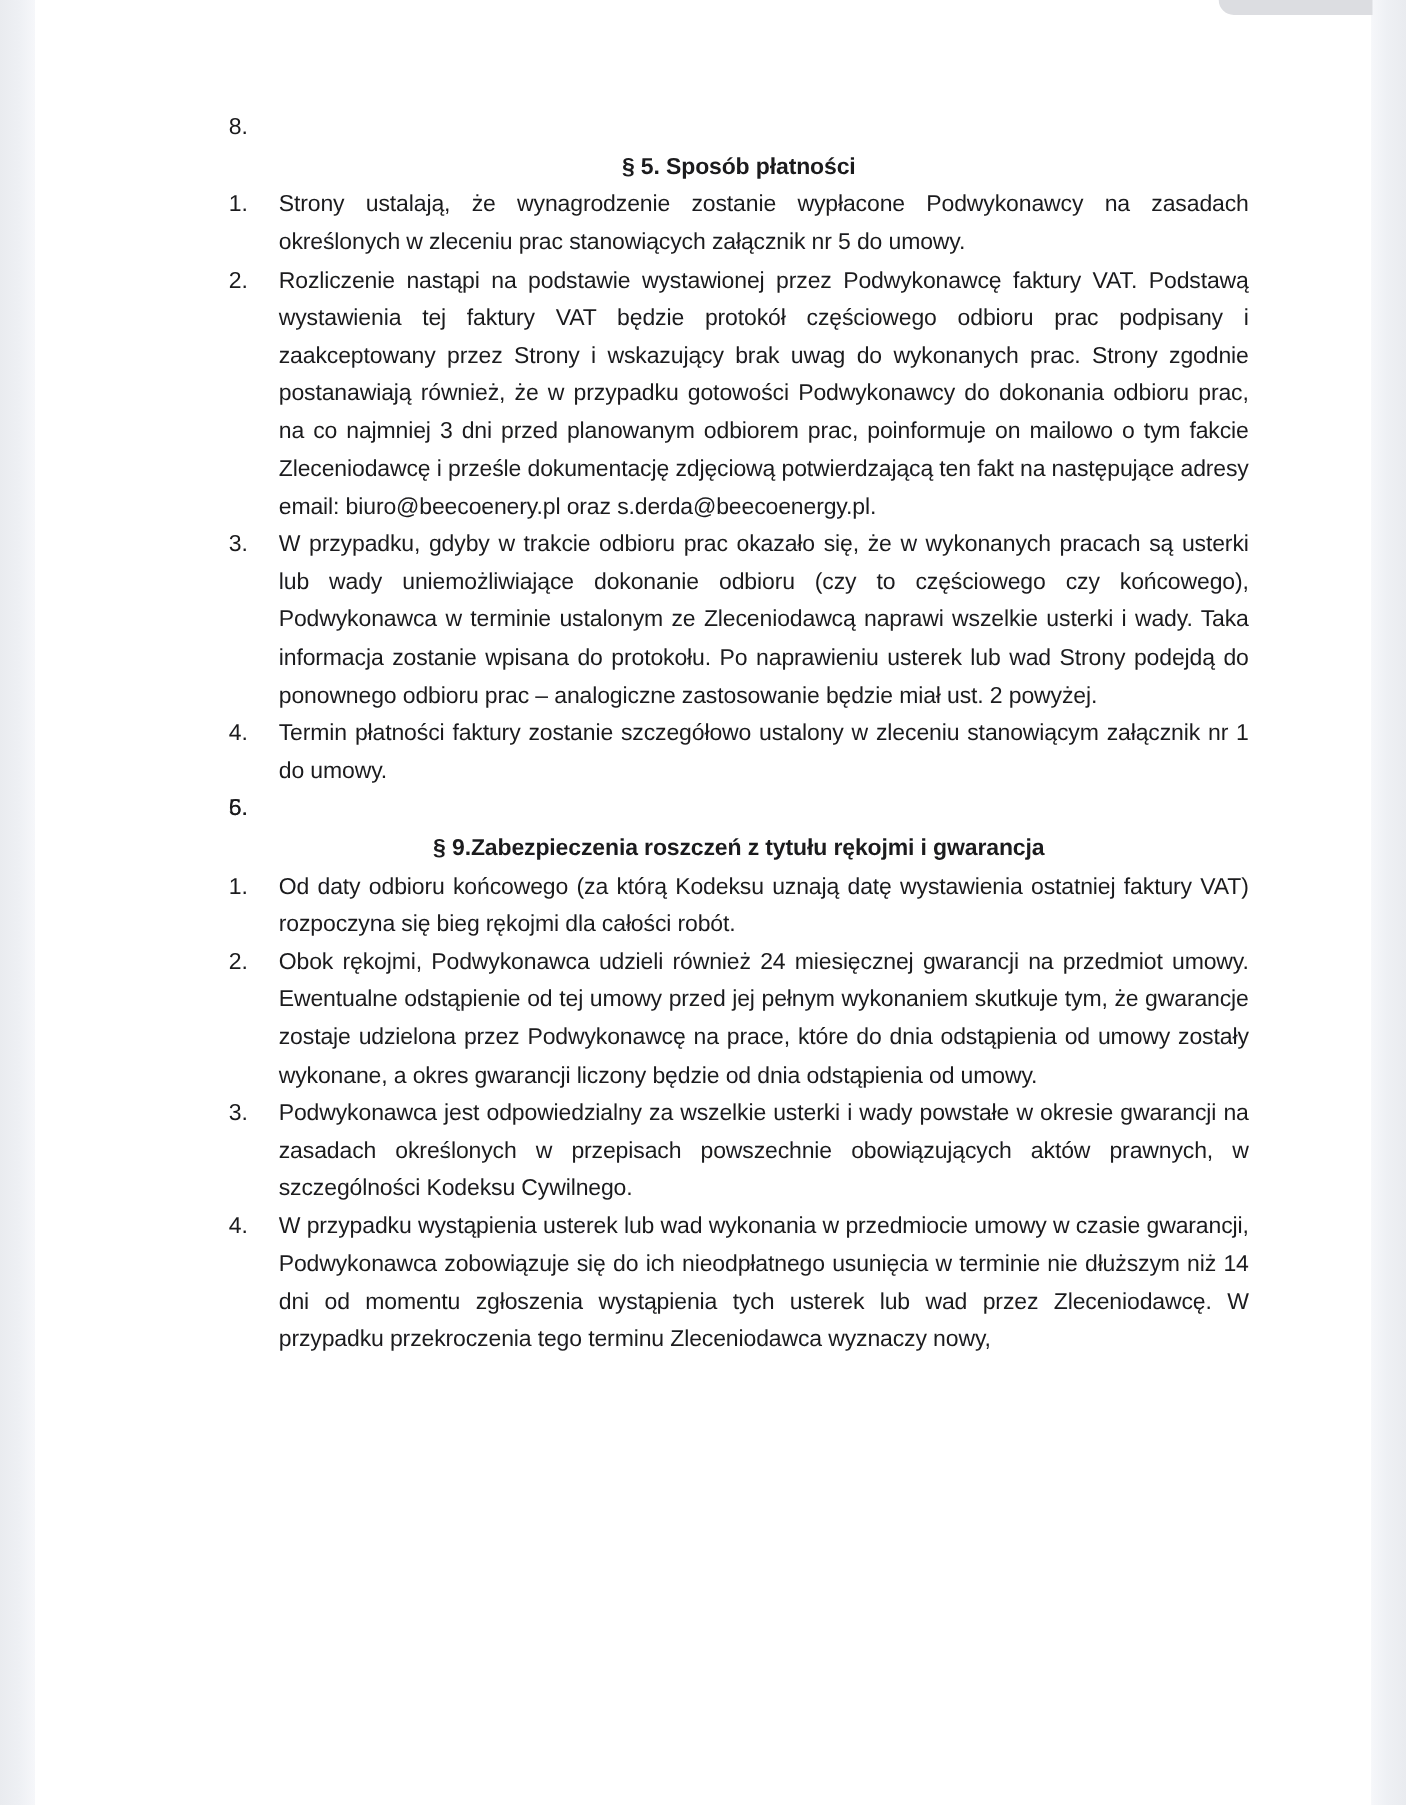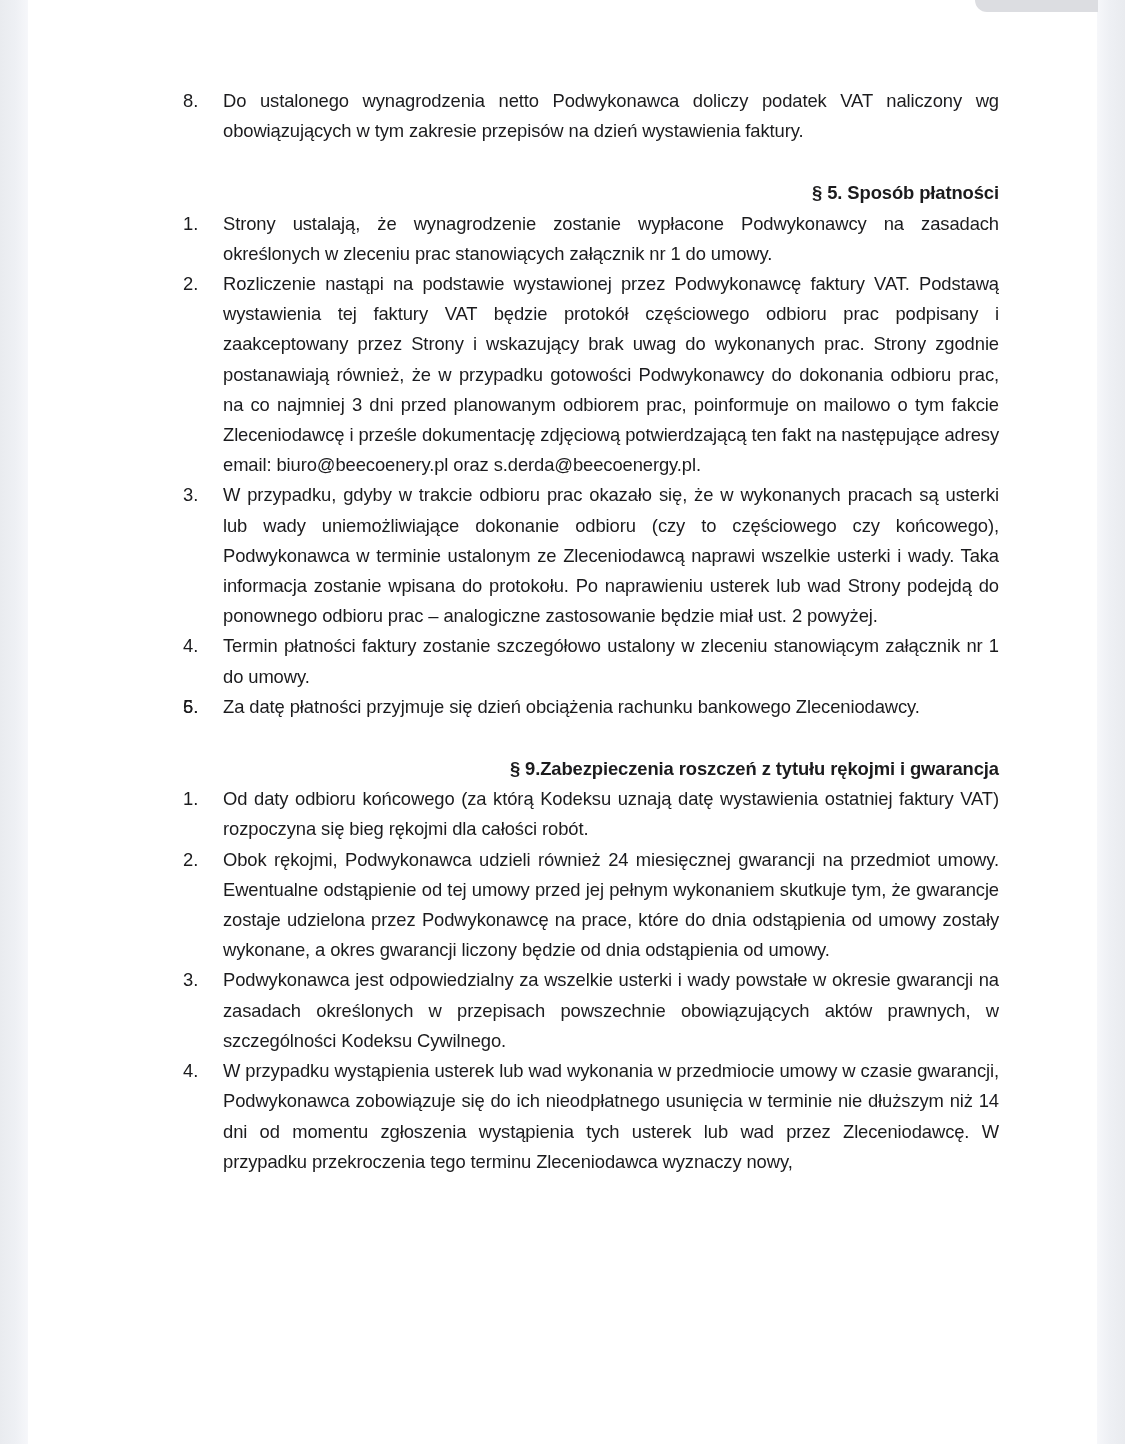--- a/index.html
+++ b/index.html
@@ -71,21 +71,21 @@
     left: 0;
     top: 0;
     width: 34px;
     text-align: left;
   }
   .item-text {
     margin: 0;
     display: inline;
   }
   .section-heading {
-    text-align: right;
+    text-align: center;
     font-weight: bold;
     margin: 32px 0 0 0;
   }
   .email-link {
     text-underline-offset: 3px;
     color: inherit;
     cursor: pointer;
   }
   .single-line {
     text-align: left;
@@ -93,28 +93,27 @@
 </style>
 </head>
 <body>
 
 <div class="page">
 
   <div class="content">
 
     <div class="list-item">
       <span class="item-number">8.</span>
-      <p class="item-text">Do ustalonego wynagrodzenia netto Podwykonawca doliczy podatek VAT naliczony wg obowiązujących w tym zakresie przepisów na dzień wystawienia faktury.</p>
     </div>
 
     <div class="section-heading">§ 5. Sposób płatności</div>
 
     <div class="list-item">
       <span class="item-number">1.</span>
-      <p class="item-text">Strony ustalają, że wynagrodzenie zostanie wypłacone Podwykonawcy na zasadach określonych w zleceniu prac stanowiących załącznik nr 1 do umowy.</p>
+      <p class="item-text">Strony ustalają, że wynagrodzenie zostanie wypłacone Podwykonawcy na zasadach określonych w zleceniu prac stanowiących załącznik nr 5 do umowy.</p>
     </div>
 
     <div class="list-item">
       <span class="item-number">2.</span>
       <p class="item-text"><span>Rozliczenie nastąpi na podstawie wystawionej przez Podwykonawcę faktury VAT. Podstawą wystawienia tej faktury VAT będzie protokół częściowego odbioru prac podpisany i zaakceptowany przez Strony i wskazujący brak uwag do wykonanych prac. Strony zgodnie postanawiają również, że w przypadku gotowości Podwykonawcy do dokonania odbioru prac, na co najmniej 3 dni przed planowanym odbiorem prac, poinformuje on mailowo o tym fakcie Zleceniodawcę i prześle dokumentację zdjęciową potwierdzającą ten fakt na następujące adresy email: </span><span class="email-link">biuro@beecoenery.pl</span><span> oraz </span><span class="email-link">s.derda@beecoenergy.pl</span><span>.</span></p>
     </div>
 
     <div class="list-item">
       <span class="item-number">3.</span>
       <p class="item-text">W przypadku, gdyby w trakcie odbioru prac okazało się, że w wykonanych pracach są usterki lub wady uniemożliwiające dokonanie odbioru (czy to częściowego czy końcowego), Podwykonawca w terminie ustalonym ze Zleceniodawcą naprawi wszelkie usterki i wady. Taka informacja zostanie wpisana do protokołu. Po naprawieniu usterek lub wad Strony podejdą do ponownego odbioru prac – analogiczne zastosowanie będzie miał ust. 2 powyżej.</p>
@@ -124,21 +123,20 @@
       <span class="item-number">4.</span>
       <p class="item-text">Termin płatności faktury zostanie szczegółowo ustalony w zleceniu stanowiącym załącznik nr 1 do umowy.</p>
     </div>
 
     <div class="list-item">
       <span class="item-number">5.</span>
     </div>
 
     <div class="list-item single-line">
       <span class="item-number">6.</span>
-      <p class="item-text">Za datę płatności przyjmuje się dzień obciążenia rachunku bankowego Zleceniodawcy.</p>
     </div>
 
     <div class="section-heading">§ 9.Zabezpieczenia roszczeń z tytułu rękojmi i gwarancja</div>
 
     <div class="list-item">
       <span class="item-number">1.</span>
       <p class="item-text">Od daty odbioru końcowego (za którą Kodeksu uznają datę wystawienia ostatniej faktury VAT) rozpoczyna się bieg rękojmi dla całości robót.</p>
     </div>
 
     <div class="list-item">

